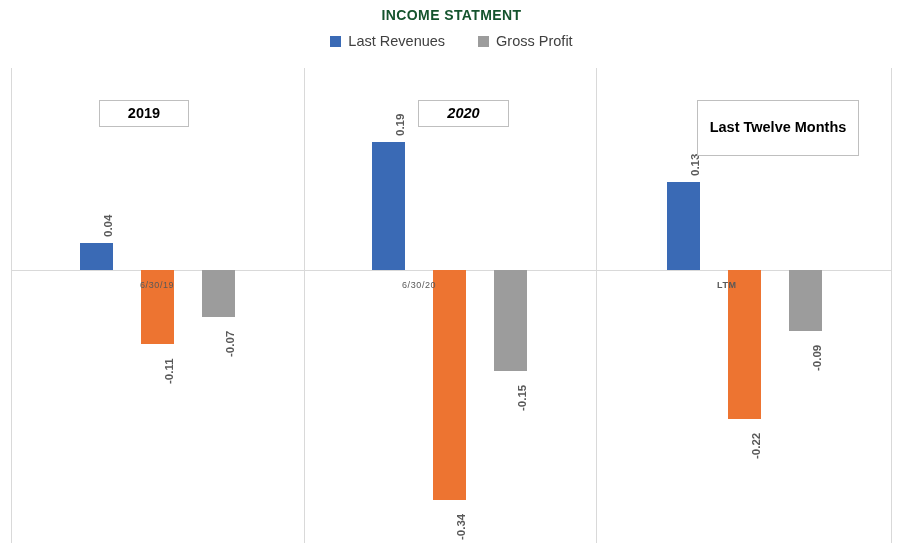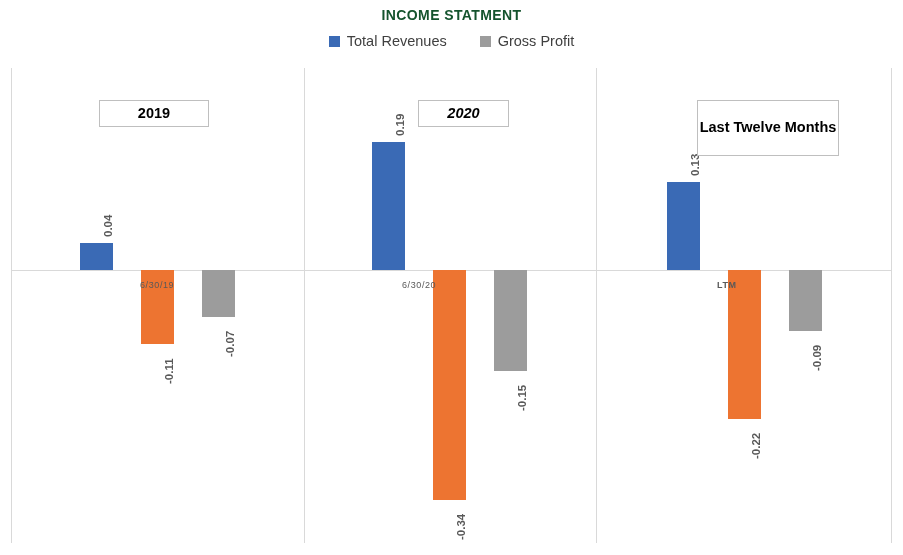--- a/index.html
+++ b/index.html
@@ -86,21 +86,21 @@
 </head>
 <body>
 
 <div id="chart-root">
 
   <div class="chart-title">INCOME STATMENT</div>
 
   <div class="legend">
     <div class="legend-item">
       <span class="legend-swatch" style="background: rgb(58, 106, 181);"></span>
-      <span class="legend-label">Total Revenues</span>
+      <span class="legend-label">Last Revenues</span>
     </div>
     <div class="legend-item">
       <span class="legend-swatch" style="background: rgb(156, 156, 156);"></span>
       <span class="legend-label">Gross Profit</span>
     </div>
   </div>
 
   <div class="plot">
     <div class="axis-left"></div>
     <div class="axis-right"></div>
@@ -126,17 +126,17 @@
         <div class="vlabel" style="left: 505.5px; top: 343.4px;">-0.15</div>
         <div class="bar neg" style="left: 778px; width: 33px; height: 60.84px; top: 202px; background: rgb(156, 156, 156);"></div>
         <div class="vlabel" style="left: 800.5px; top: 302.84px;">-0.09</div>
         <div class="cat-label" style="left: 129px; top: 213px;">6/30/19</div>
         <div class="cat-label" style="left: 391px; top: 213px;">6/30/20</div>
         <div class="cat-label" style="left: 706px; top: 213px; font-weight: bold;">LTM</div>
       </div>
   </div>
 
   <div id="group-boxes">
-      <div class="group-box" style="left: 99px; top: 100px; width: 110px; height: 27px; text-align: center;">2019</div>
+      <div class="group-box" style="left: 99px; top: 100px; width: 90px; height: 27px; text-align: center;">2019</div>
       <div class="group-box" style="left: 418px; top: 100px; width: 91px; height: 27px; font-style: italic;">2020</div>
-      <div class="group-box" style="left: 697px; top: 100px; width: 142px; height: 56px;">Last Twelve Months</div>
+      <div class="group-box" style="left: 697px; top: 100px; width: 162px; height: 56px;">Last Twelve Months</div>
     </div>
 </div>
 
 </body></html>

